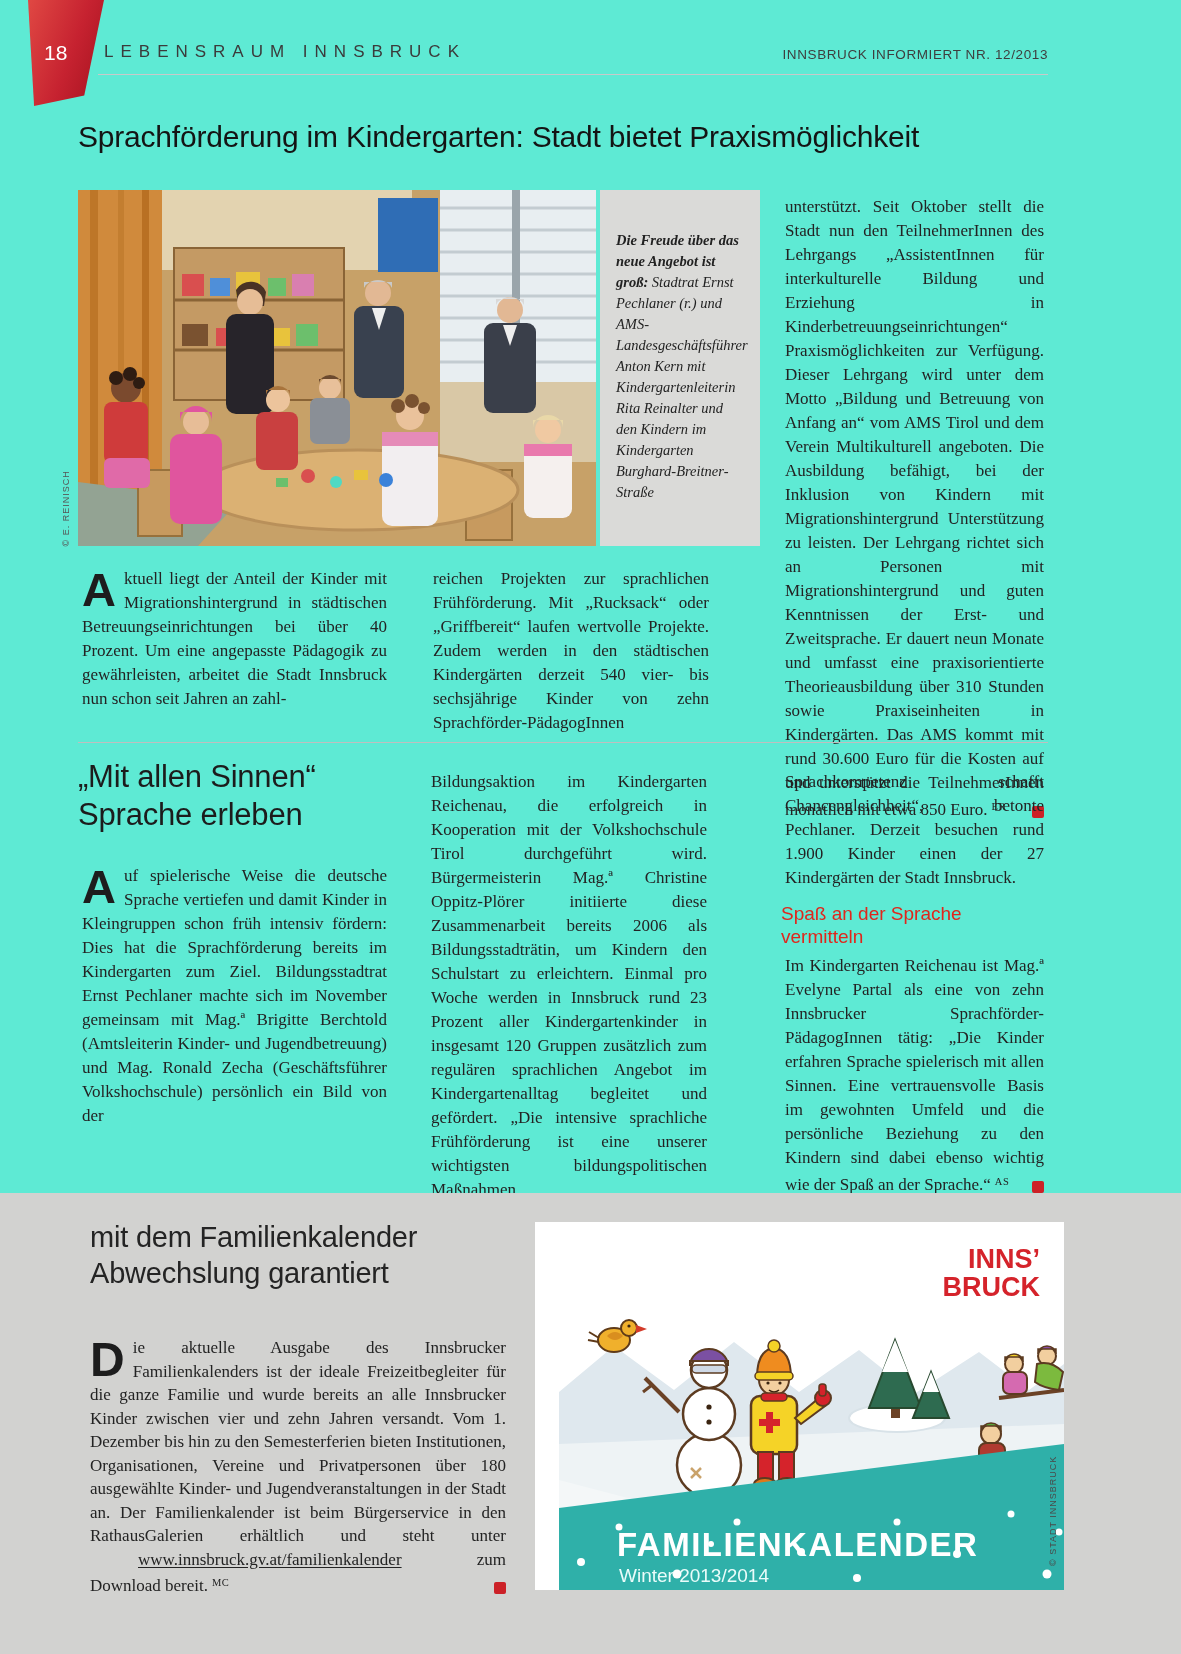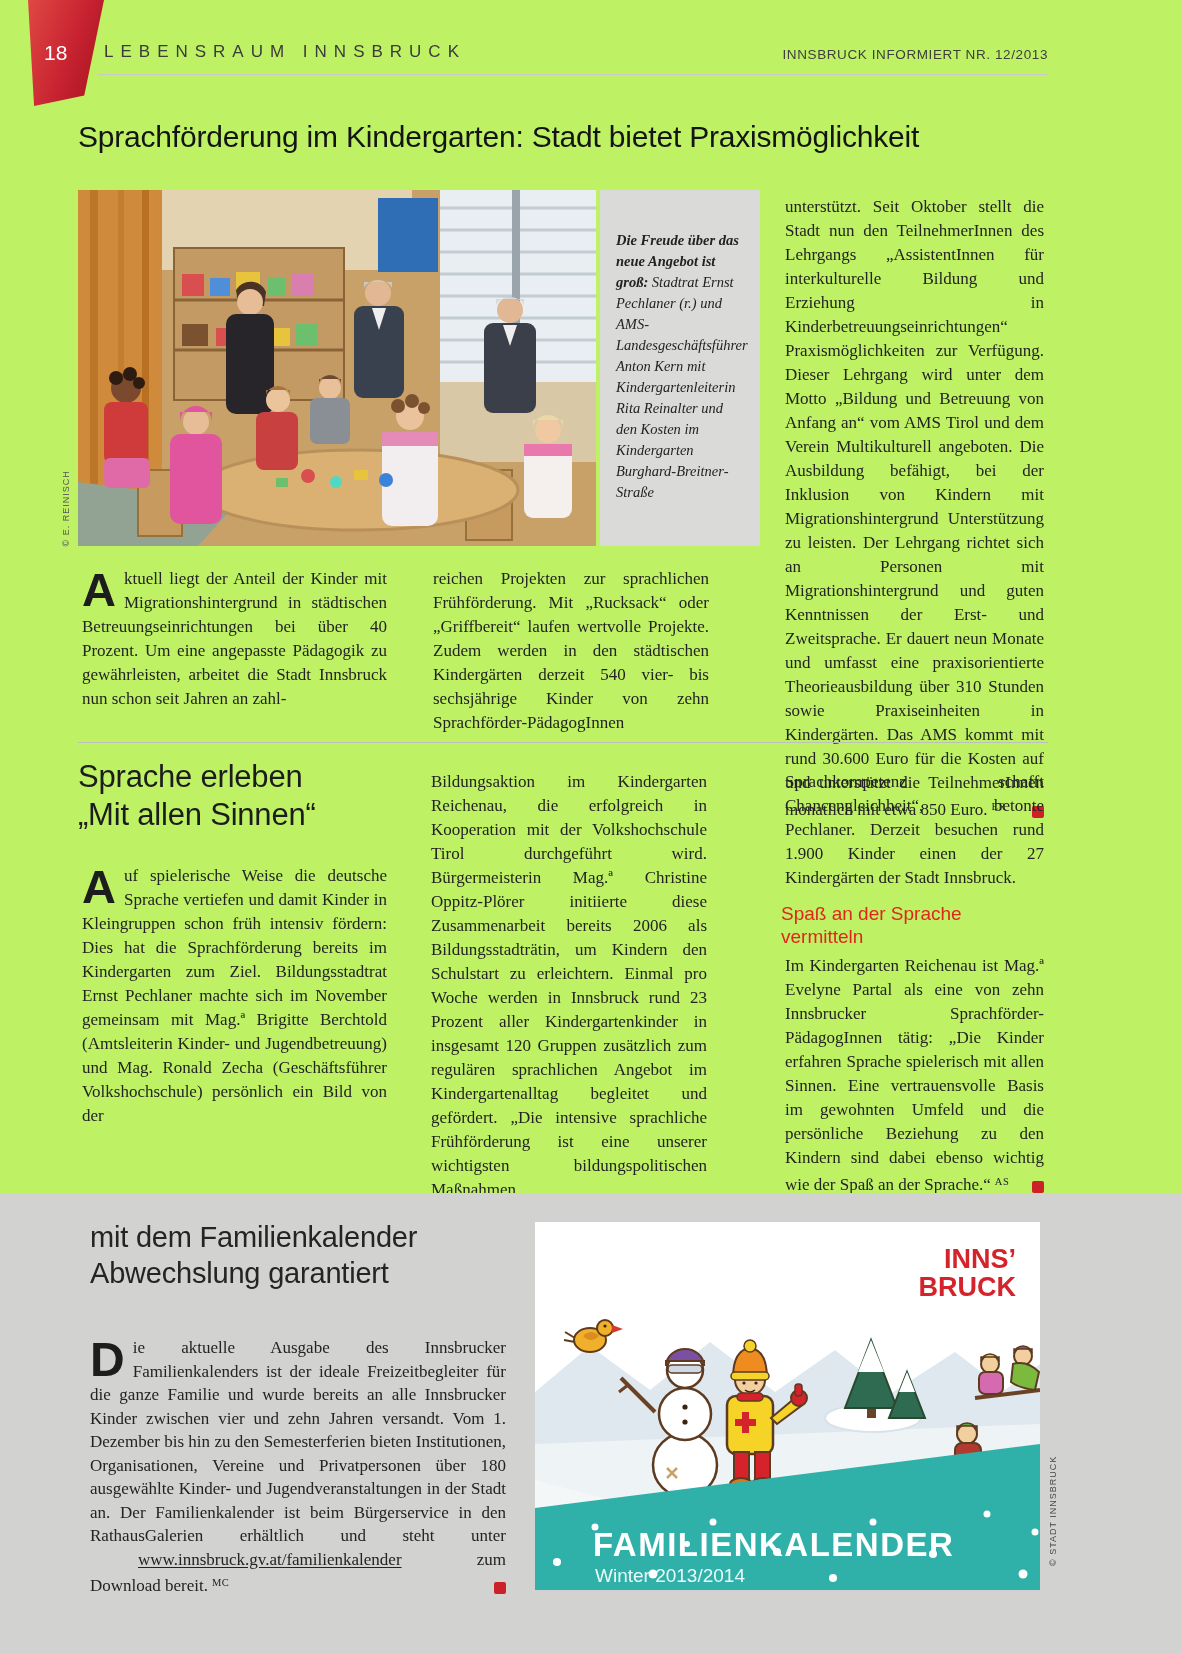--- a/index.html
+++ b/index.html
@@ -1,17 +1,17 @@
 <!DOCTYPE html>
 <html lang="de"><head>
 <meta charset="utf-8">
 <style>
   html,body{margin:0;padding:0;background:#efefef;}
   .page{
-    position:relative;width:1181px;height:1654px;margin:0 auto;background:#bef264;
+    position:relative;width:1181px;height:1654px;margin:0 auto;background:#5eead4;
     overflow:hidden;font-family:"Liberation Serif",serif;color:#222;
   }
   
   .ribbon{position:absolute;left:28px;top:0;width:76px;height:106px;
     background:linear-gradient(110deg,#e04843 0%,#c62230 55%,#a4121f 100%);
     clip-path:polygon(0 0,100% 0,74% 90%,8% 100%);}
   .page-num{position:absolute;left:16px;top:42px;font:400 21px/21px "Liberation Sans",sans-serif;color:#fff;}
   .kicker{position:absolute;left:104px;top:42px;font:400 17px/20px "Liberation Sans",sans-serif;
     letter-spacing:7px;color:#3b3b3b;}
   .issue{position:absolute;right:133px;top:47px;font:400 13.5px/16px "Liberation Sans",sans-serif;
@@ -55,21 +55,21 @@
   
   .bottom-band{position:absolute;left:0;top:1193px;width:1181px;height:461px;background:#d2d2d0;}
   .h3{position:absolute;left:90px;top:26px;margin:0;
     font:400 29px/36px "Liberation Sans",sans-serif;color:#242424;letter-spacing:-.2px;}
   .h3 span{display:block;}
   .bottom-text{position:absolute;left:90px;top:126px;width:416px;
     font:400 17px/23.5px "Liberation Serif",serif;text-align:justify;color:#232323;
     hyphens:auto;-webkit-hyphens:auto;}
   .bottom-text .dropcap{font-size:48px;line-height:41px;}
   .link{color:#232323;text-decoration:underline;text-underline-offset:2px;cursor:pointer;margin-left:48px;}
-  .card{position:absolute;left:535px;top:29px;width:505px;height:368px;background:#fff;}
+  .card{position:absolute;left:535px;top:29px;width:505px;height:368px;background:#fff;padding-left:24px;}
   .card svg{display:block;width:505px;height:368px;}
 </style>
 </head>
 <body>
 
 <div class="page">
 
   <div class="ribbon">
     <span class="page-num">18</span>
   </div>
@@ -159,39 +159,39 @@
         <rect x="446" y="254" width="48" height="12" fill="#e979ad"></rect>
       </g>
       <g>
         <circle cx="230" cy="286" r="7" fill="#d94f4f"></circle>
         <circle cx="258" cy="292" r="6" fill="#4fd9c3"></circle>
         <rect x="276" y="280" width="14" height="10" fill="#e8c33c"></rect>
         <circle cx="308" cy="290" r="7" fill="#3b82d9"></circle>
         <rect x="198" y="288" width="12" height="9" fill="#6cbf6c"></rect>
       </g>
     </svg>
-    <figcaption class="caption"><span class="cap-lead">Die Freude über das neue Angebot ist groß:</span><span> Stadtrat Ernst Pechlaner (r.) und AMS-Landesgeschäftsführer Anton Kern mit Kindergartenleiterin Rita Reinalter und den Kosten im Kindergarten Burghard-Breitner-Straße</span></figcaption>
+    <figcaption class="caption"><span class="cap-lead">Die Freude über das neue Angebot ist groß:</span><span> Stadtrat Ernst Pechlaner (r.) und AMS-Landesgeschäftsführer Anton Kern mit Kindergartenleiterin Rita Reinalter und den Kindern im Kindergarten Burghard-Breitner-Straße</span></figcaption>
   </figure>
   <div class="credit credit-photo">© E. REINISCH</div>
 
   <div class="col col1-a1">
     <p><span class="dropcap">A</span><span>ktuell liegt der Anteil der Kinder mit Migrationshintergrund in städtischen Betreuungseinrichtungen bei über 40 Prozent. Um eine angepasste Pädagogik zu gewährleisten, arbeitet die Stadt Innsbruck nun schon seit Jahren an zahl-</span></p>
   </div>
   <div class="col col2-a1">
     <p>reichen Projekten zur sprachlichen Frühförderung. Mit „Rucksack“ oder „Griffbereit“ laufen wertvolle Projekte. Zudem werden in den städtischen Kindergärten derzeit 540 vier- bis sechsjährige Kinder von zehn Sprachförder-PädagogInnen</p>
   </div>
   <div class="col col3-a1">
     <p class="endp"><span>unterstützt. Seit Oktober stellt die Stadt nun den TeilnehmerInnen des Lehrgangs „AssistentInnen für interkulturelle Bildung und Erziehung in Kinderbetreuungseinrichtungen“ Praxismöglichkeiten zur Verfügung. Dieser Lehrgang wird unter dem Motto „Bildung und Betreuung von Anfang an“ vom AMS Tirol und dem Verein Multikulturell angeboten. Die Ausbildung befähigt, bei der Inklusion von Kindern mit Migrationshintergrund Unterstützung zu leisten. Der Lehrgang richtet sich an Personen mit Migrationshintergrund und guten Kenntnissen der Erst- und Zweitsprache. Er dauert neun Monate und umfasst eine praxisorientierte Theorieausbildung über 310 Stunden sowie Praxiseinheiten in Kindergärten. Das AMS kommt mit rund 30.600 Euro für die Kosten auf und unterstützt die TeilnehmerInnen monatlich mit etwa 850 Euro.</span><span class="initials">ER</span><span class="endsq"></span></p>
   </div>
 
   <div class="rule-mid"></div>
 
   <h2 class="h2">
+    <span>„Mit allen Sinnen“</span>
     <span>Sprache erleben</span>
-    <span>„Mit allen Sinnen“</span>
   </h2>
   <div class="col col1-a2">
     <p><span class="dropcap">A</span><span>uf spielerische Weise die deutsche Sprache vertiefen und damit Kinder in Kleingruppen schon früh intensiv fördern: Dies hat die Sprachförderung bereits im Kindergarten zum Ziel. Bildungsstadtrat Ernst Pechlaner machte sich im November gemeinsam mit Mag.ª Brigitte Berchtold (Amtsleiterin Kinder- und Jugendbetreuung) und Mag. Ronald Zecha (Geschäftsführer Volkshochschule) persönlich ein Bild von der</span></p>
   </div>
   <div class="col col2-a2">
     <p>Bildungsaktion im Kindergarten Reichenau, die erfolgreich in Kooperation mit der Volkshochschule Tirol durchgeführt wird. Bürgermeisterin Mag.ª Christine Oppitz-Plörer initiierte diese Zusammenarbeit bereits 2006 als Bildungsstadträtin, um Kindern den Schulstart zu erleichtern. Einmal pro Woche werden in Innsbruck rund 23 Prozent aller Kindergartenkinder in insgesamt 120 Gruppen zusätzlich zum regulären sprachlichen Angebot im Kindergartenalltag begleitet und gefördert. „Die intensive sprachliche Frühförderung ist eine unserer wichtigsten bildungspolitischen Maßnahmen.</p>
   </div>
   <div class="col col3-a2">
     <p>Sprachkompetenz schafft Chancengleichheit“, betonte Pechlaner. Derzeit besuchen rund 1.900 Kinder einen der 27 Kindergärten der Stadt Innsbruck.</p>
     <p class="subhead">Spaß an der Sprache vermitteln</p>

